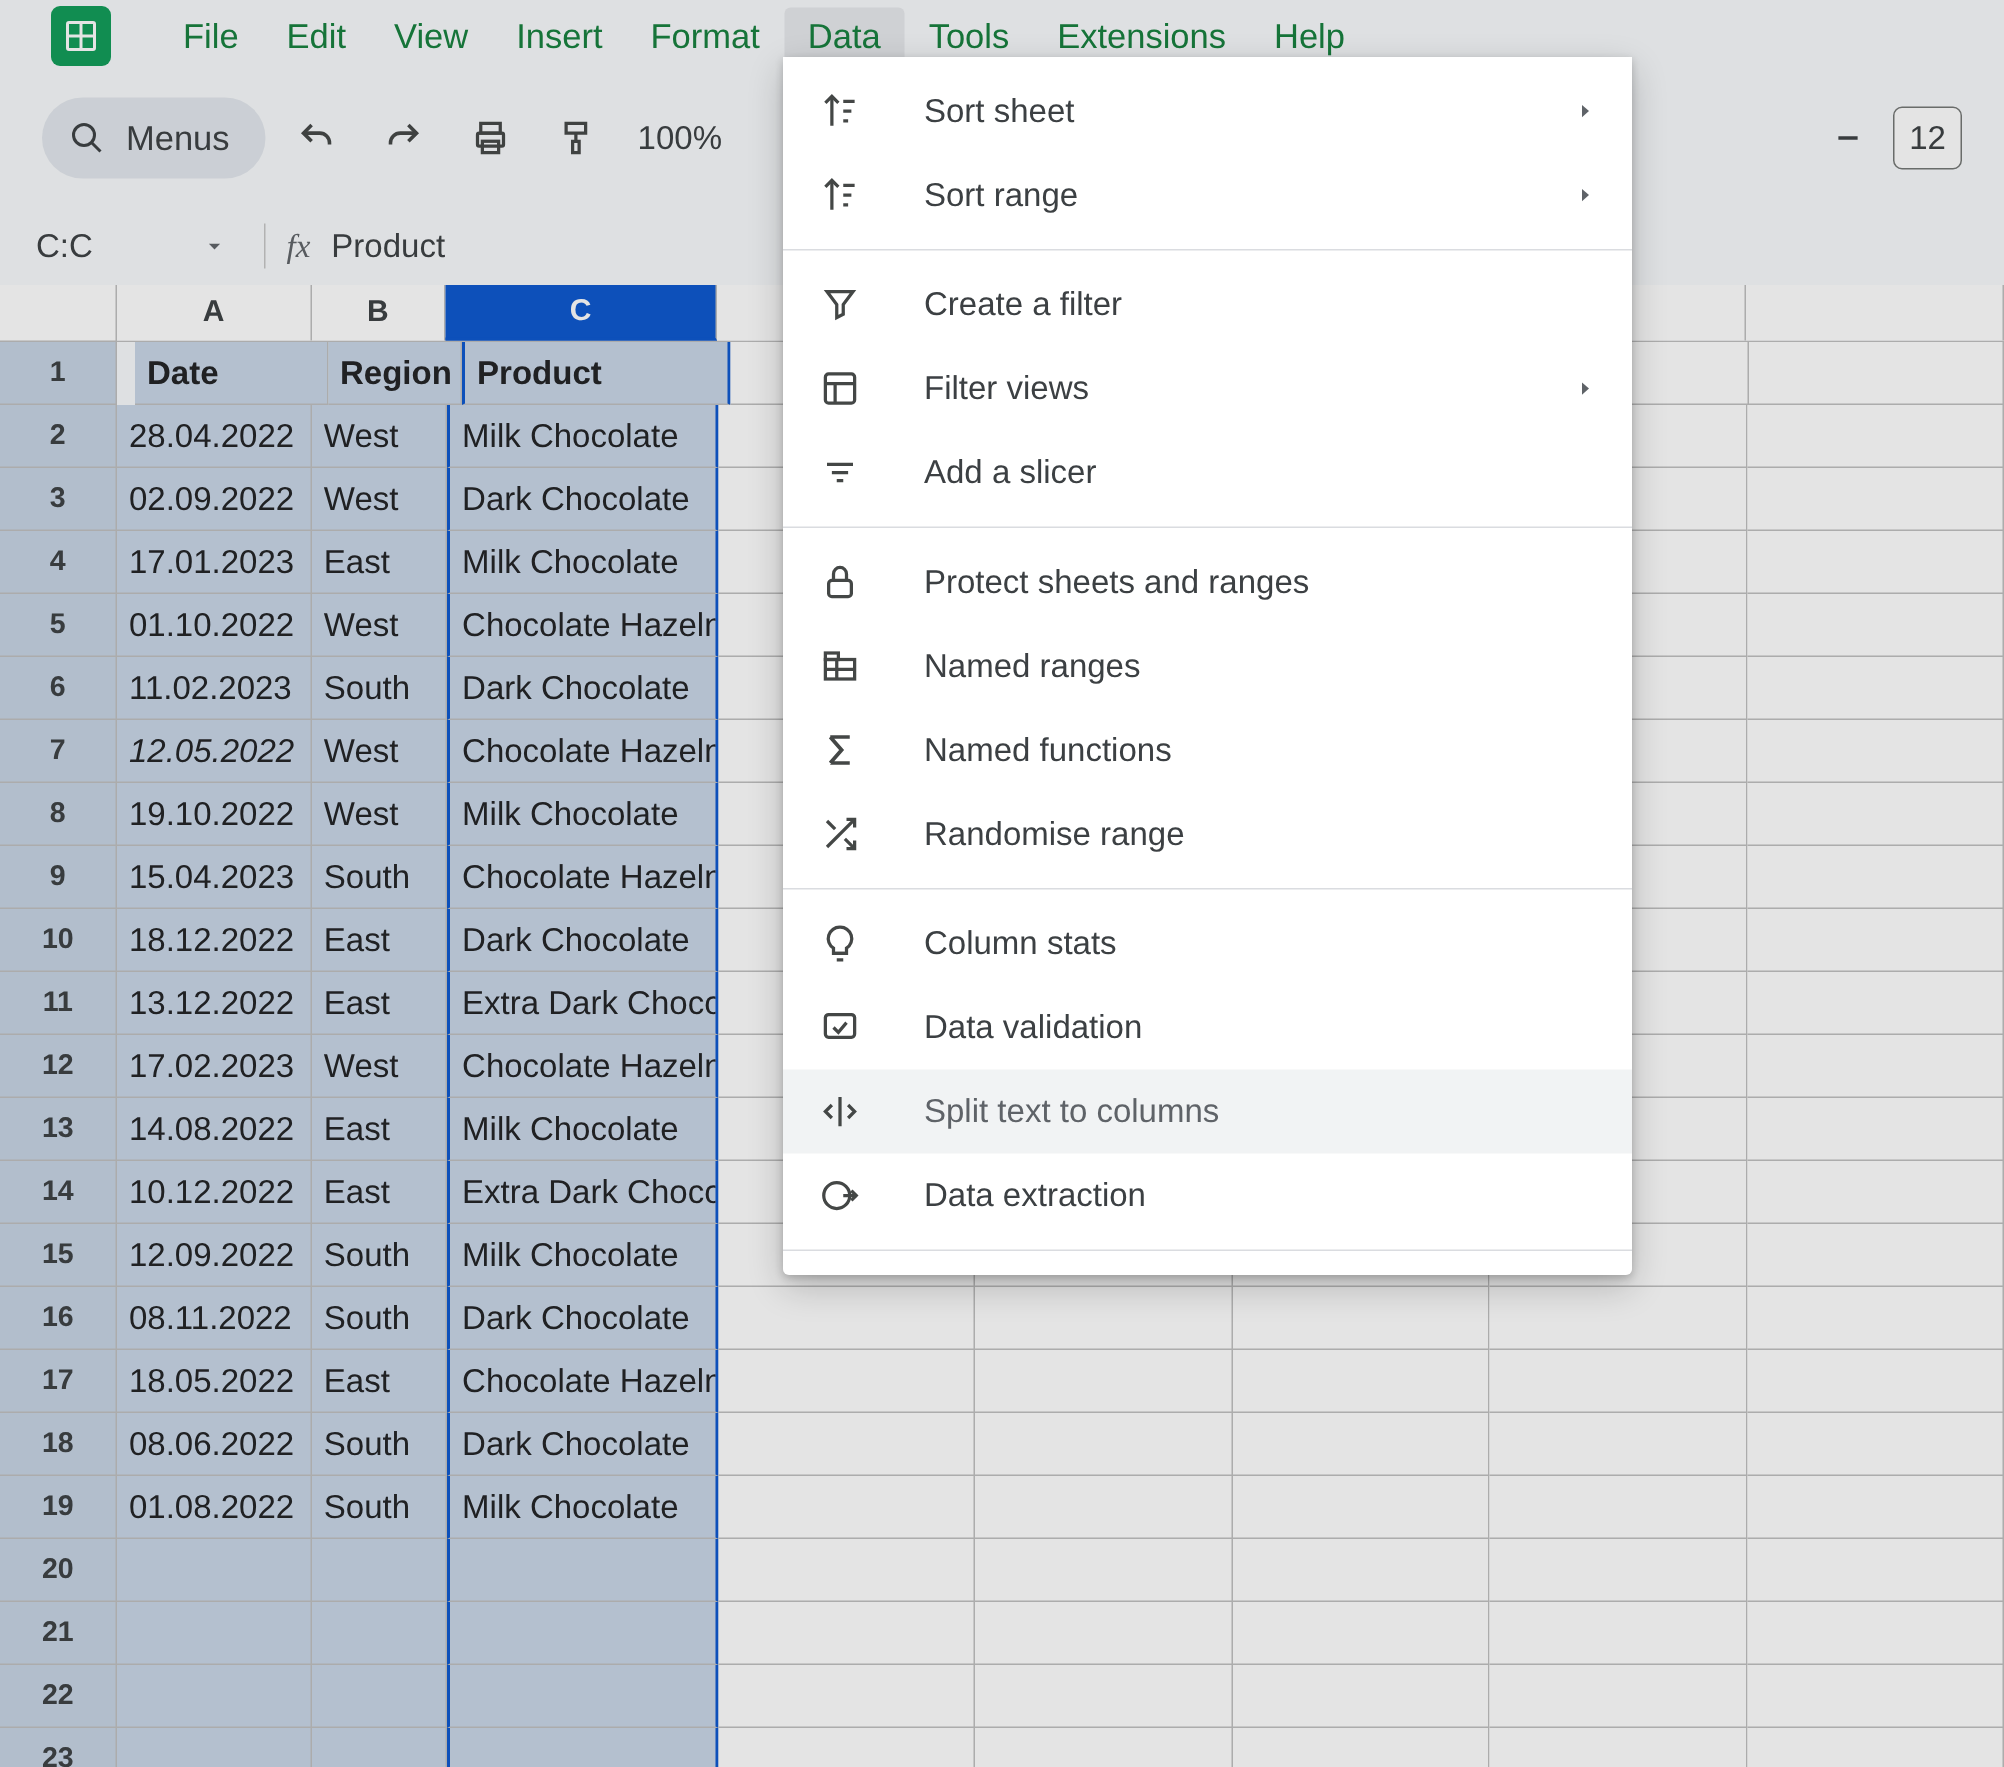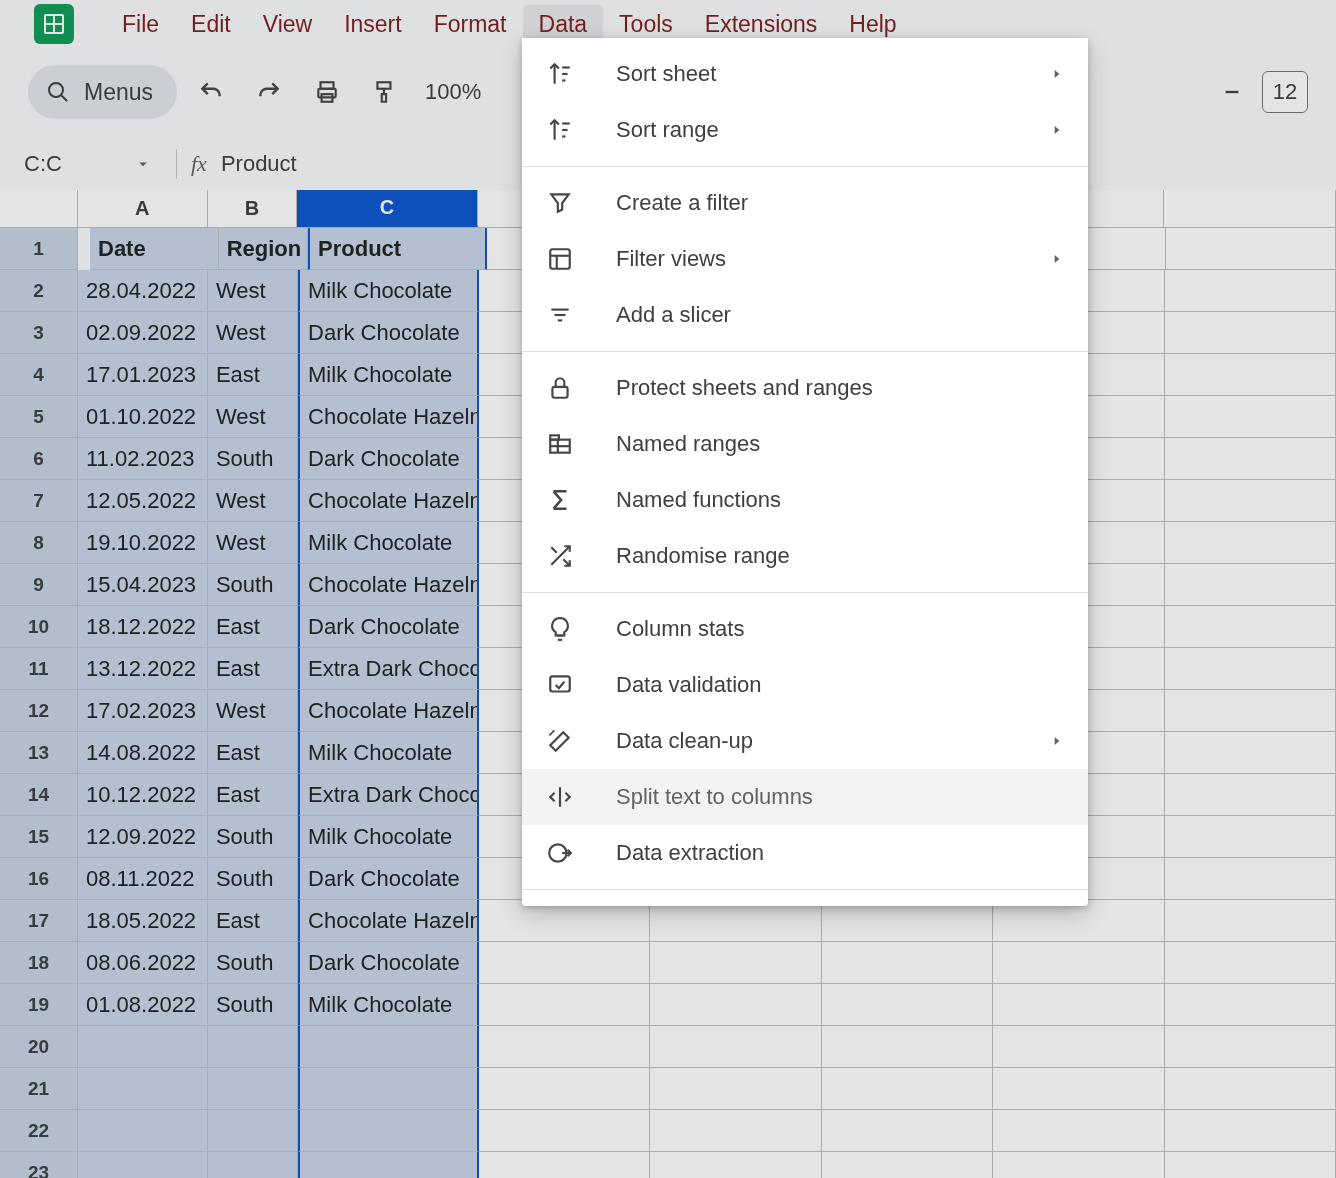--- a/index.html
+++ b/index.html
@@ -38,21 +38,21 @@
     margin-right: 26px;
   }
   .sheets-logo-box{
     width:40px;height:40px;background:#0f9d58;border-radius:6px;
     display:flex;align-items:center;justify-content:center;
   }
   .sheets-logo-box svg{width:24px;height:24px;}
   .menubar-item {
     padding: 6px 16px;
     font-size: 23px;
-    color: #7f1d1d;
+    color: #15803d;
     cursor: pointer;
     border-radius: 4px;
   }
   .menubar-item.active {
     background: #e8eaed;
   }
 
   
   .toolbar {
     position: absolute;
@@ -346,21 +346,21 @@
         <div class="cell light" style="width: 142px;">11.02.2023</div>
         <div class="cell light" style="width: 98px;">South</div>
         <div class="cell light col-c-cell" style="width: 198px;">Dark Chocolate</div>
         <div class="cell" style="width: 188px; background: rgb(255, 255, 255);"></div>
         <div class="cell" style="width: 188px; background: rgb(255, 255, 255);"></div>
         <div class="cell" style="width: 188px; background: rgb(255, 255, 255);"></div>
         <div class="cell" style="width: 188px; background: rgb(255, 255, 255);"></div>
         <div class="cell" style="width: 188px; background: rgb(255, 255, 255);"></div>
       </div>
       <div class="row">
-        <div class="cell light" style="width: 142px;">12.05.2022</div>
+        <div class="cell light" style="width: 142px; font-style: italic;">12.05.2022</div>
         <div class="cell light" style="width: 98px;">West</div>
         <div class="cell light col-c-cell" style="width: 198px;">Chocolate Hazeln</div>
         <div class="cell" style="width: 188px; background: rgb(255, 255, 255);"></div>
         <div class="cell" style="width: 188px; background: rgb(255, 255, 255);"></div>
         <div class="cell" style="width: 188px; background: rgb(255, 255, 255);"></div>
         <div class="cell" style="width: 188px; background: rgb(255, 255, 255);"></div>
         <div class="cell" style="width: 188px; background: rgb(255, 255, 255);"></div>
       </div>
       <div class="row">
         <div class="cell light" style="width: 142px;">19.10.2022</div>
@@ -644,32 +644,20 @@
     </div>
     <div class="menu-item">
       <span class="menu-icon">
         <svg viewBox="0 0 24 24" fill="none" stroke="currentColor" stroke-width="2">
           <rect x="3" y="4" width="18" height="14" rx="2"></rect>
           <path d="M8 12l3 3 5-6"></path>
         </svg>
       </span>
       <span>Data validation</span>
     </div>
-    <div class="menu-item">
-      <span class="menu-icon">
-        <svg viewBox="0 0 24 24" fill="none" stroke="currentColor" stroke-width="2">
-          <path d="M15 4l5 5L8 21l-5-5z"></path>
-          <path d="M4 4l1 1M6 2l0 2M2 6l2 0"></path>
-        </svg>
-      </span>
-      <span>Data clean-up</span>
-      <span class="submenu-arrow"><svg viewBox="0 0 24 24" fill="currentColor">
-          <path d="M8 5l8 7-8 7z"></path>
-        </svg></span>
-    </div>
     <div class="menu-item hovered">
       <span class="menu-icon">
         <svg viewBox="0 0 24 24" fill="none" stroke="currentColor" stroke-width="2">
           <line x1="12" y1="3" x2="12" y2="21"></line>
           <path d="M7 8l-4 4 4 4"></path>
           <path d="M17 8l4 4-4 4"></path>
         </svg>
       </span>
       <span>Split text to columns</span>
     </div>

